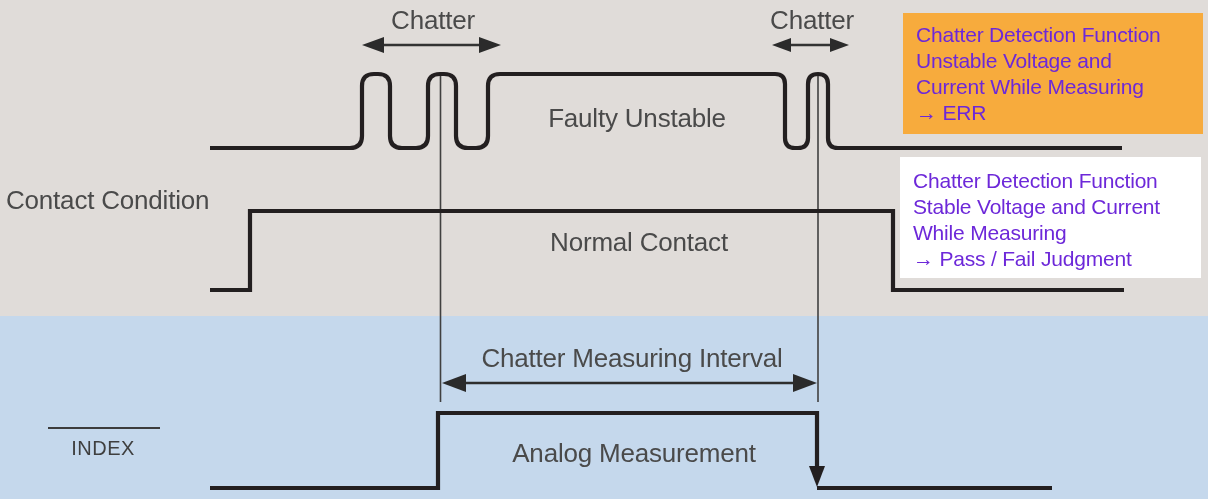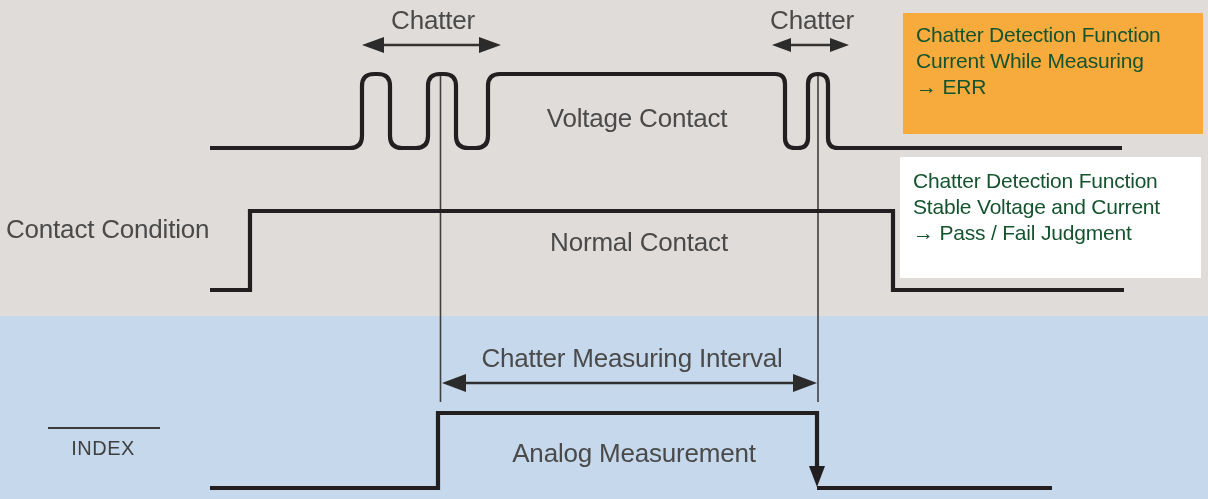--- a/index.html
+++ b/index.html
@@ -29,21 +29,21 @@
   .lbl-index{
     font-size:20px;
     letter-spacing:0.5px;
     color:#3f3f3f;
   }
   .callout{
     position:absolute;
     box-sizing:border-box;
     font-size:21px;
     line-height:26px;
-    color:#14532d;
+    color:#6d28d9;
     letter-spacing:-0.2px;
     white-space:nowrap;
     overflow:hidden;
   }
   .callout-orange{
     left:903px;top:13px;width:300px;height:121px;
     background:#f7ab3d;
     padding:9px 0 0 13px;
   }
   .callout-white{
@@ -95,41 +95,43 @@
 
     <g>
       <line x1="460" y1="383" x2="799" y2="383" stroke="#2e2e2e" stroke-width="2.6"></line>
       <polygon points="442,383 466,374 466,392" fill="#2b2b2b"></polygon>
       <polygon points="817,383 793,374 793,392" fill="#2b2b2b"></polygon>
     </g>
 
     <line x1="48" y1="428" x2="160" y2="428" stroke="#3c3c3c" stroke-width="2"></line>
   </svg>
 
-  <div class="lbl" style="left:6px;top:185px;margin-top:29px;">Contact Condition</div>
+  <div class="lbl" style="left:6px;top:185px;">Contact Condition</div>
 
   <div class="lbl centered" style="left:433px;top:5px;">Chatter</div>
 
   <div class="lbl centered" style="left:812px;top:5px;">Chatter</div>
 
-  <div class="lbl centered" style="left:637px;top:103px;">Voltage Contact</div>
+  <div class="lbl centered" style="left:637px;top:103px;">Faulty Unstable</div>
 
   <div class="lbl centered" style="left:639px;top:227px;">Normal Contact</div>
 
   <div class="lbl centered" style="left:632px;top:343px;">Chatter Measuring Interval</div>
 
   <div class="lbl centered" style="left:634px;top:438px;">Analog Measurement</div>
 
   <div class="lbl lbl-index centered" style="left:103px;top:437px;">INDEX</div>
 
   <div class="callout callout-orange">
     <div>Chatter Detection Function</div>
+    <div>Unstable Voltage and</div>
     <div>Current While Measuring</div>
     <div>→ ERR</div>
   </div>
 
   <div class="callout callout-white">
     <div>Chatter Detection Function</div>
     <div>Stable Voltage and Current</div>
+    <div>While Measuring</div>
     <div>→ Pass / Fail Judgment</div>
   </div>
 
 </div>
 
 </body></html>

